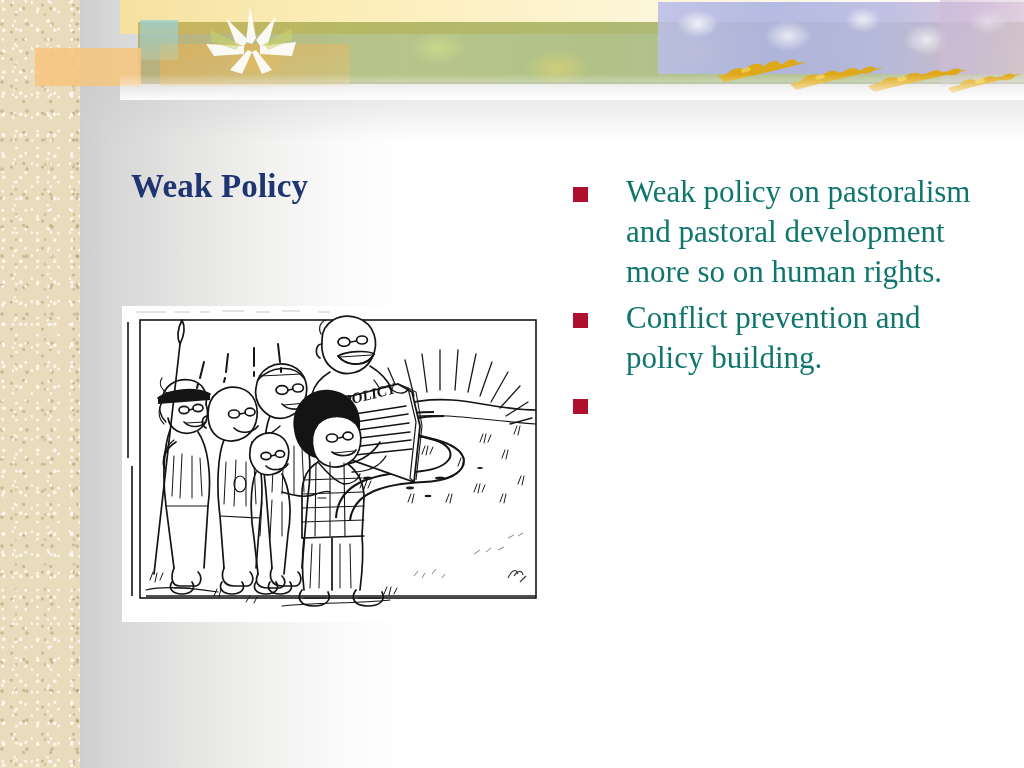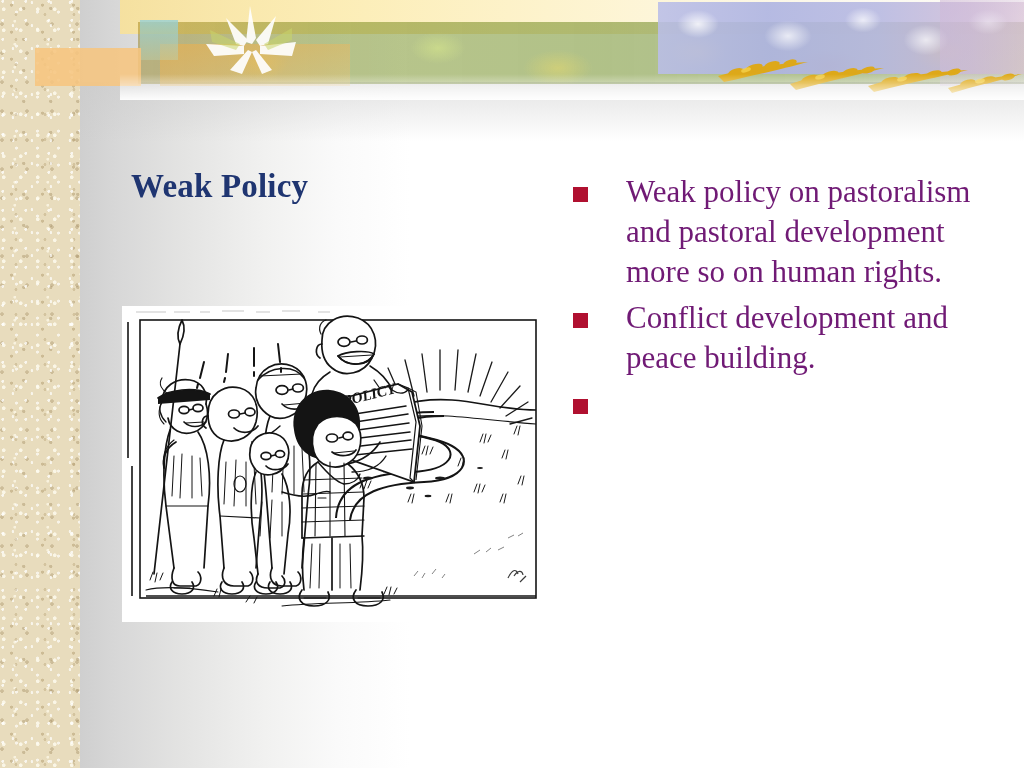--- a/index.html
+++ b/index.html
@@ -214,21 +214,21 @@
     margin: 0;
     padding: 0;
     list-style: none;
   }
   .bullet-item {
     position: relative;
     padding-left: 56px;
     margin: 0 0 6px 0;
     font-size: 31px;
     line-height: 40px;
-    color: #701a75;
+    color: #0f766e;
   }
   .bullet-marker {
     position: absolute;
     left: 3px;
     top: 15px;
     width: 15px;
     height: 15px;
     background: #b01030;
   }
 </style>
@@ -582,20 +582,20 @@
     </svg>
   </div>
 
   <ul class="body-list">
     <li class="bullet-item">
       <span class="bullet-marker"></span>
       <span>Weak policy on pastoralism and pastoral development more so on human rights.</span>
     </li>
     <li class="bullet-item">
       <span class="bullet-marker"></span>
-      <span>Conflict development and peace building.</span>
+      <span>Conflict prevention and policy building.</span>
     </li>
     <li class="bullet-item">
       <span class="bullet-marker"></span>
     </li>
   </ul>
 
 </div>
 
 </body></html>

